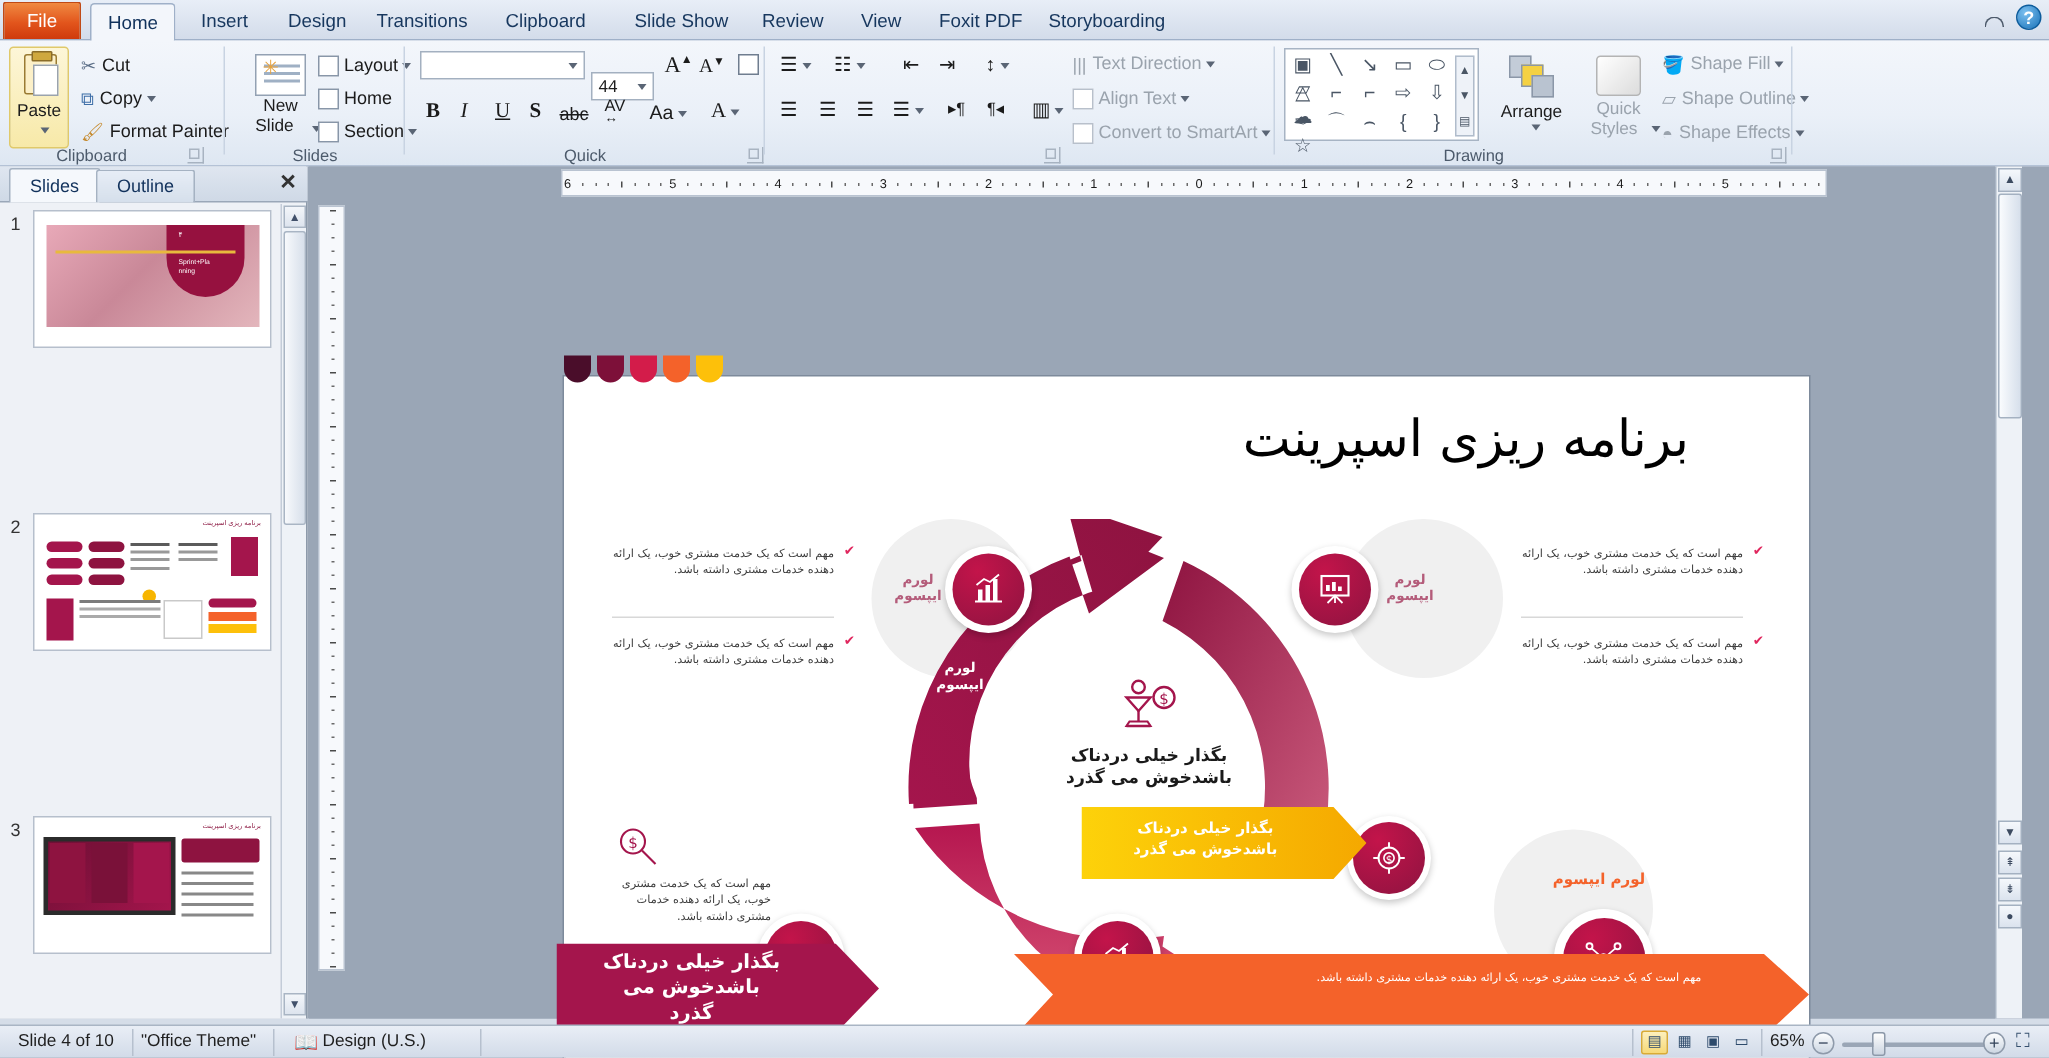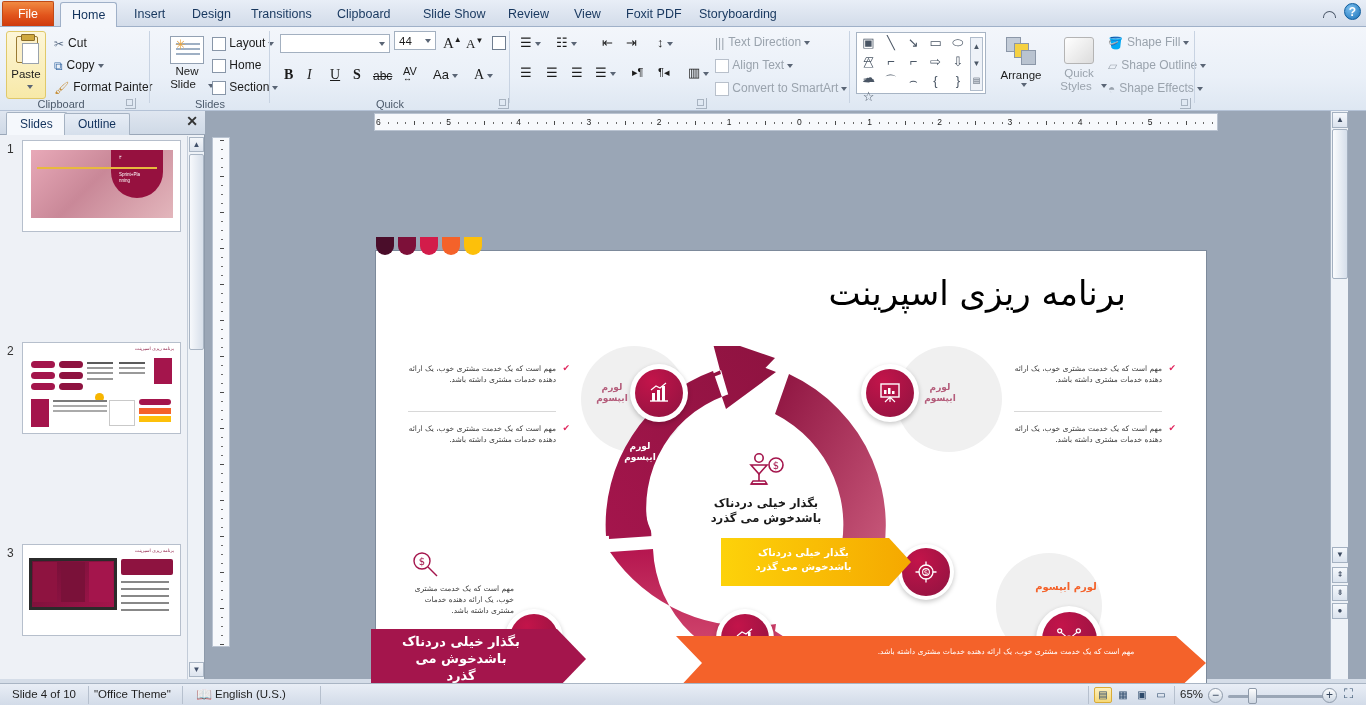--- a/index.html
+++ b/index.html
@@ -270,21 +270,21 @@
       </div>
       <div class="grp-label">Slides</div>
       <div class="grp-sep" style="left:119px;"></div>
     </div>
 
     <div class="grp" style="left:270px;width:240px;">
       <div style="position:absolute;left:10px;top:7px;width:110px;height:19px;background:#fff;border:1px solid #a3b0c0;">
         <span style="font-size:11.5px;padding-left:3px;display:inline-block;line-height:18px;"></span>
         <span class="caret" style="position:absolute;right:4px;top:7px;"></span>
       </div>
-      <div style="position:absolute;left:124px;top:4px;width:42px;height:19px;background:#fff;border:1px solid #a3b0c0;">
+      <div style="position:absolute;left:124px;top:21px;width:42px;height:19px;background:#fff;border:1px solid #a3b0c0;">
         <span style="font-size:11.5px;padding-left:4px;display:inline-block;line-height:18px;">44</span>
         <span class="caret" style="position:absolute;right:4px;top:7px;"></span>
       </div>
       <div class="btn" style="left:173px;top:8px;font-size:15px;font-family:'Liberation Serif',serif;"><span>A</span><sup style="font-size:8px;">▲</sup></div>
       <div class="btn" style="left:196px;top:9px;font-size:13px;font-family:'Liberation Serif',serif;"><span>A</span><sup style="font-size:8px;">▼</sup></div>
       <div class="btn" style="left:222px;top:8px;">
         <span class="sq" style="border-color:#6f7d8f;"></span>
       </div>
 
       <div class="btn" style="left:14px;top:40px;font-weight:bold;font-size:14px;font-family:'Liberation Serif',serif;"><span>B</span></div>
@@ -386,20 +386,21 @@
       <div class="btn dim" style="left:258px;top:8px;">
         <span class="bico">🪣</span><span>Shape Fill</span><span class="caret"></span>
       </div>
       <div class="btn dim" style="left:258px;top:31px;">
         <span class="bico">▱</span><span>Shape Outline</span><span class="caret"></span>
       </div>
       <div class="btn dim" style="left:258px;top:54px;">
         <span class="bico">◓</span><span>Shape Effects</span><span class="caret"></span>
       </div>
 
+      <div class="grp-label" style="left:-40px;">Drawing</div>
       <div class="dlg" style="left:330px;"></div>
       <div class="grp-sep" style="left:344px;"></div>
     </div>
 
   </div>
 
   <div class="workarea">
 
     <div class="leftpane">
       <div class="pane-tabs">
@@ -880,21 +881,21 @@
     </div>
   </div>
 
 
   <div class="status">
     <div class="st-item" style="left:12px;">Slide 4 of 10</div>
     <div class="st-sep" style="left:88px;"></div>
     <div class="st-item" style="left:94px;">"Office Theme"</div>
     <div class="st-sep" style="left:182px;"></div>
     <div class="st-item" style="left:196px;top:3px;font-size:13px;color:#2b5ea8;">📖</div>
-    <div class="st-item" style="left:215px;">English (U.S.)</div>
+    <div class="st-item" style="left:215px;">Design (U.S.)</div>
     <div class="st-sep" style="left:320px;"></div>
 
     <div class="st-sep" style="left:1088px;"></div>
     <div class="vbtn on" style="left:1094px;">▤</div>
     <div class="vbtn" style="left:1114px;">▦</div>
     <div class="vbtn" style="left:1133px;">▣</div>
     <div class="vbtn" style="left:1152px;">▭</div>
     <div class="st-sep" style="left:1174px;"></div>
     <div class="st-item" style="left:1180px;">65%</div>
     <div class="zcirc" style="left:1208px;">−</div>

